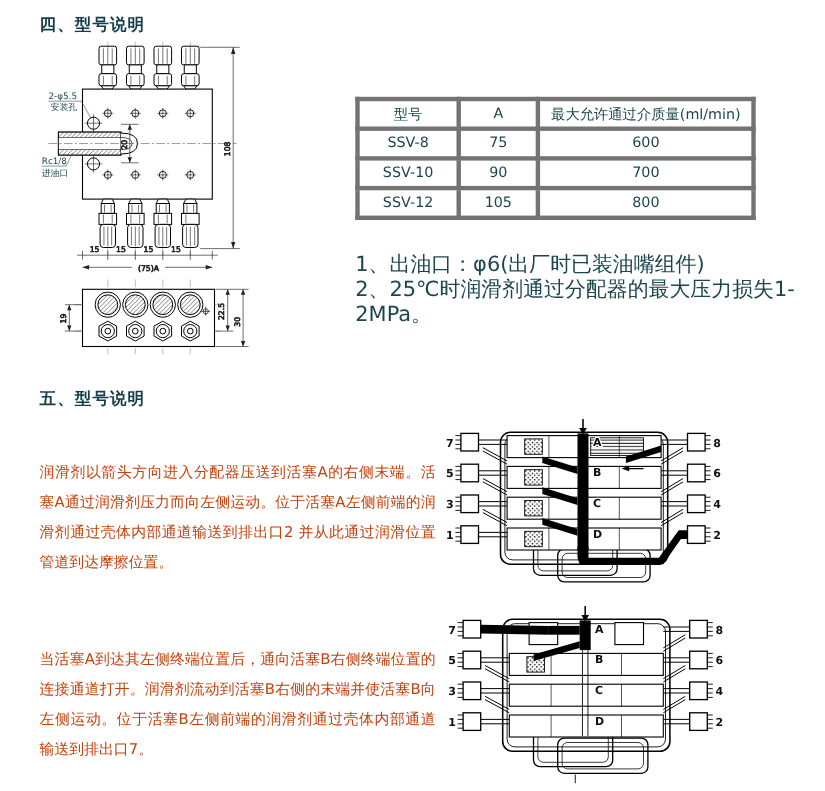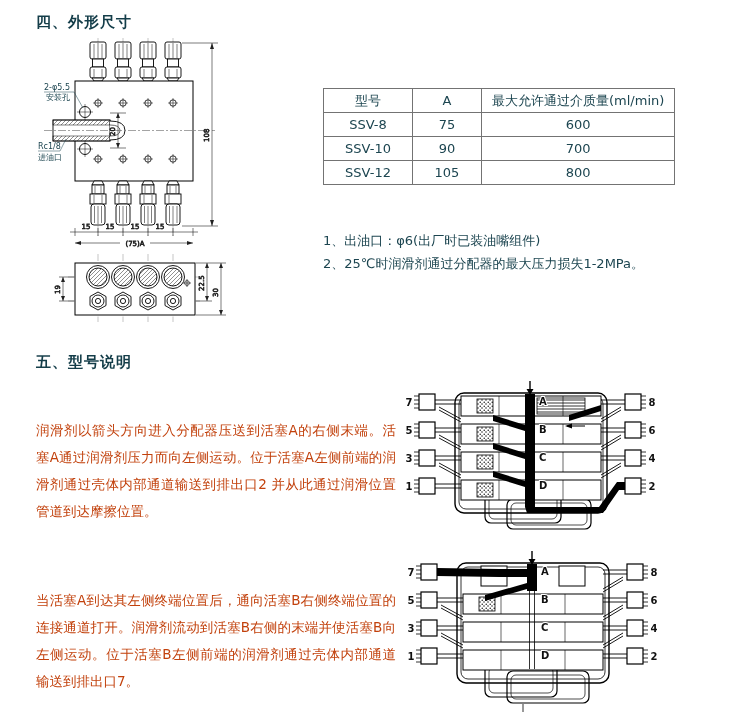--- a/index.html
+++ b/index.html
@@ -8,43 +8,43 @@
     font-family:"DejaVu Sans", sans-serif; color:#1c4550; overflow:hidden;
   }
   .sec-title {
     position:absolute; font-size:15px; font-weight:bold;
     color:#143d49; letter-spacing:1px;
   }
   .para {
     position:absolute; width:360px; font-size:13.5px; line-height:27px;
     text-align:justify; color:#c2410c;
   }
-  .note-line { font-size:13px; line-height:23px; color:#1c4550; }
+  .note-line { font-size:19px; line-height:23px; color:#1c4550; }
   .notes { position:absolute; left:323px; top:229px; }
   table.spec {
     position:absolute; left:323px; top:88px; border-collapse:collapse;
     font-size:13px; color:#1c4550; background:#fff;
   }
   table.spec th, table.spec td {
-    border:1px solid #737373; text-align:center; vertical-align:middle;
+    border:4px solid #737373; text-align:center; vertical-align:middle;
     font-weight:normal; height:23px; padding:0 10px; white-space:nowrap;
   }
   svg { position:absolute; }
   svg text { font-family:"DejaVu Sans", sans-serif; }
   .dimtxt { font-size:7px; fill:#222; }
   .lbltxt { font-size:8px; fill:#1c4550; }
   .numtxt { font-size:10px; font-weight:bold; fill:#111; }
   .pistontxt { font-size:10px; font-weight:bold; fill:#111; paint-order:stroke; stroke:#fff; stroke-width:2px; }
 </style>
 </head>
 <body>
 
 <div class="page">
 
-  <div class="sec-title" style="left:36px; top:13px;">四、外形尺寸</div>
+  <div class="sec-title" style="left:36px; top:13px;">四、型号说明</div>
 
   <svg style="left:30px; top:36px;" width="240" height="312" viewBox="0 0 240 312">
     <defs>
       <pattern id="dhatch" width="4" height="4" patternUnits="userSpaceOnUse">
         <path d="M0,4 L4,0" stroke="#444" stroke-width="0.6"></path>
       </pattern>
     </defs>
 
     <g stroke="#888" stroke-width="0.5" stroke-dasharray="7 2 1.5 2">
       <line x1="68" y1="2" x2="68" y2="200"></line>

